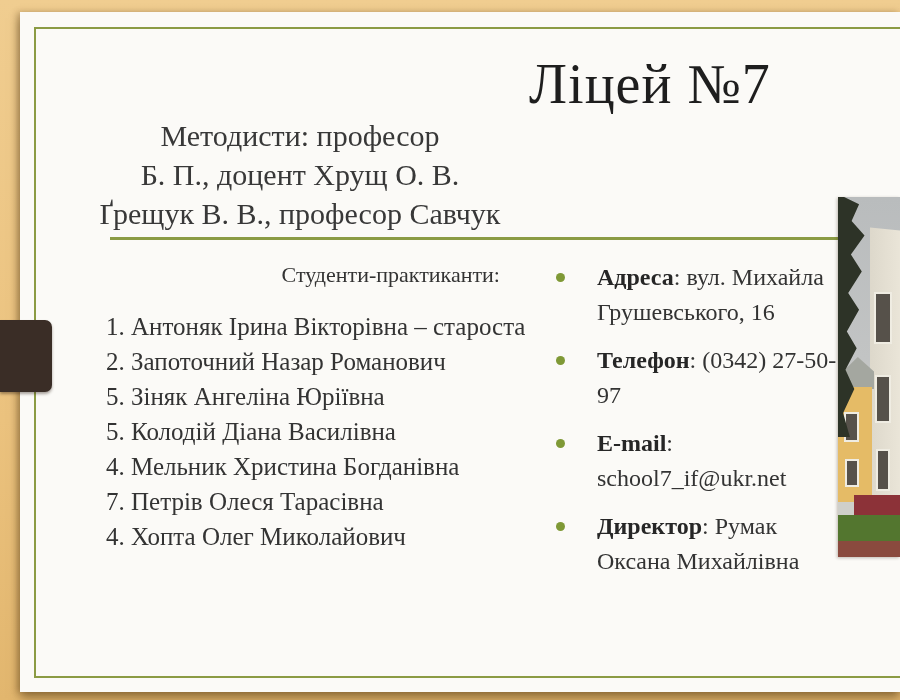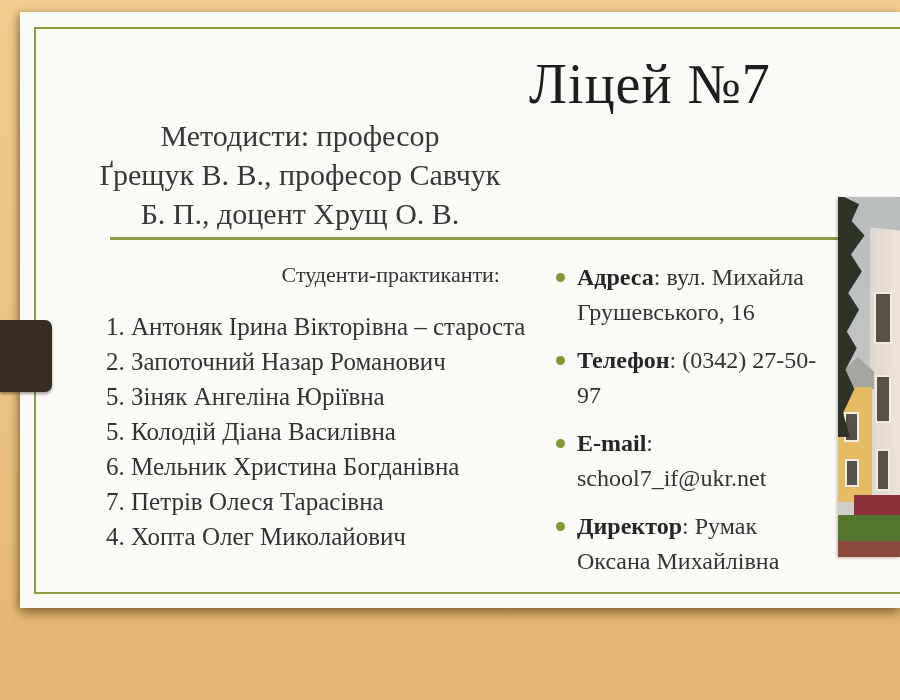--- a/index.html
+++ b/index.html
@@ -2,21 +2,21 @@
 <html><head>
 <meta charset="utf-8">
 <style>
   html,body{margin:0;padding:0;background:#d8d2c6;}
   .stage{
     position:relative;width:900px;height:700px;overflow:hidden;
     background:linear-gradient(180deg,#f0cd90 0%,#ebc27e 60%,#e2b66e 100%);
     font-family:"Liberation Serif",serif;color:#3a3a3a;
   }
   .slide{
-    position:absolute;left:20px;top:12px;width:880px;height:596px;
+    position:absolute;left:20px;top:12px;width:880px;height:680px;
     background:#fbfaf7;
     box-shadow:0 6px 10px rgba(84,56,18,.55), -3px 0 6px rgba(84,56,18,.25);
   }
   .inner-border{
     position:absolute;left:14px;top:15px;right:-4px;bottom:14px;
     border:2px solid #8b9b44;border-right:none;pointer-events:none;
   }
   .title{
     position:absolute;left:420px;top:40px;width:420px;
     font-size:56px;color:#1e1e1e;text-align:center;letter-spacing:1px;
@@ -35,21 +35,21 @@
   }
   .students-list{
     position:absolute;left:42px;top:297px;width:452px;
     font-size:25px;line-height:35px;color:#333;margin-left:44px;
   }
   .students-list .item{margin:0;}
   .contacts{
     position:absolute;left:536px;top:248px;width:286px;
     font-size:24px;line-height:35px;color:#333;
   }
-  .contact{display:flex;margin-bottom:13px;}
+  .contact{display:flex;margin-bottom:13px;justify-content:space-between;}
   .bullet{
     flex:0 0 auto;width:9px;height:9px;border-radius:50%;
     background:#7f9936;margin:13px 12px 0 0;
   }
   .contact .txt{width:245px;}
   .contact .lbl{font-weight:bold;color:#262626;}
   .tab{
     position:absolute;left:0;top:320px;width:52px;height:72px;
     background:#3a2d26;border-radius:0 7px 7px 0;
     box-shadow:0 2px 3px rgba(40,25,15,.4);
@@ -96,34 +96,34 @@
 <body>
 
 <div class="stage">
   <div class="slide">
     <div class="inner-border"></div>
 
     <div class="title">Ліцей №7</div>
 
     <div class="methodists">
       <div>Методисти: професор</div>
+      <div>Б. П., доцент Хрущ О. В.</div>
       <div>Ґрещук В. В., професор Савчук</div>
-      <div>Б. П., доцент Хрущ О. В.</div>
     </div>
 
     <div class="hrule"></div>
 
     <div class="students-heading">Студенти-практиканти:</div>
 
     <div class="students-list">
       <div class="item">1. Антоняк Ірина Вікторівна – староста</div>
       <div class="item">2. Запоточний Назар Романович</div>
       <div class="item">5. Зіняк Ангеліна Юріївна</div>
       <div class="item">5. Колодій Діана Василівна</div>
-      <div class="item">6. Мельник Христина Богданівна</div>
+      <div class="item">4. Мельник Христина Богданівна</div>
       <div class="item">7. Петрів Олеся Тарасівна</div>
       <div class="item">4. Хопта Олег Миколайович</div>
     </div>
 
     <div class="contacts">
       <div class="contact">
         <span class="bullet"></span>
         <span class="txt"><span class="lbl">Адреса</span><span>: вул. Михайла Грушевського, 16</span></span>
       </div>
       <div class="contact">

